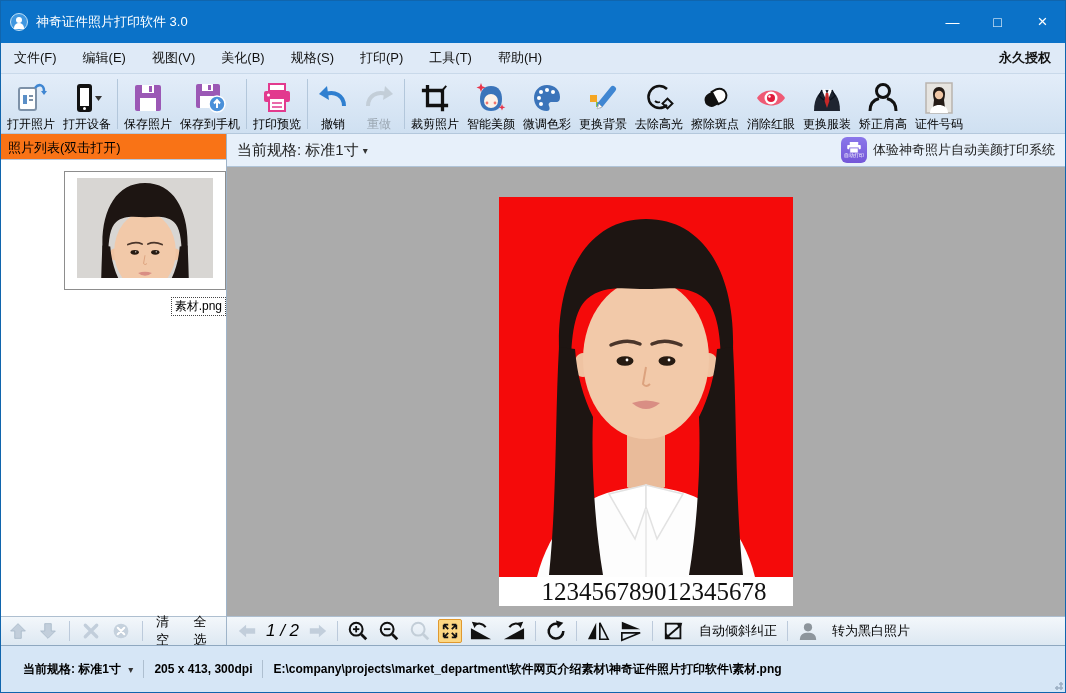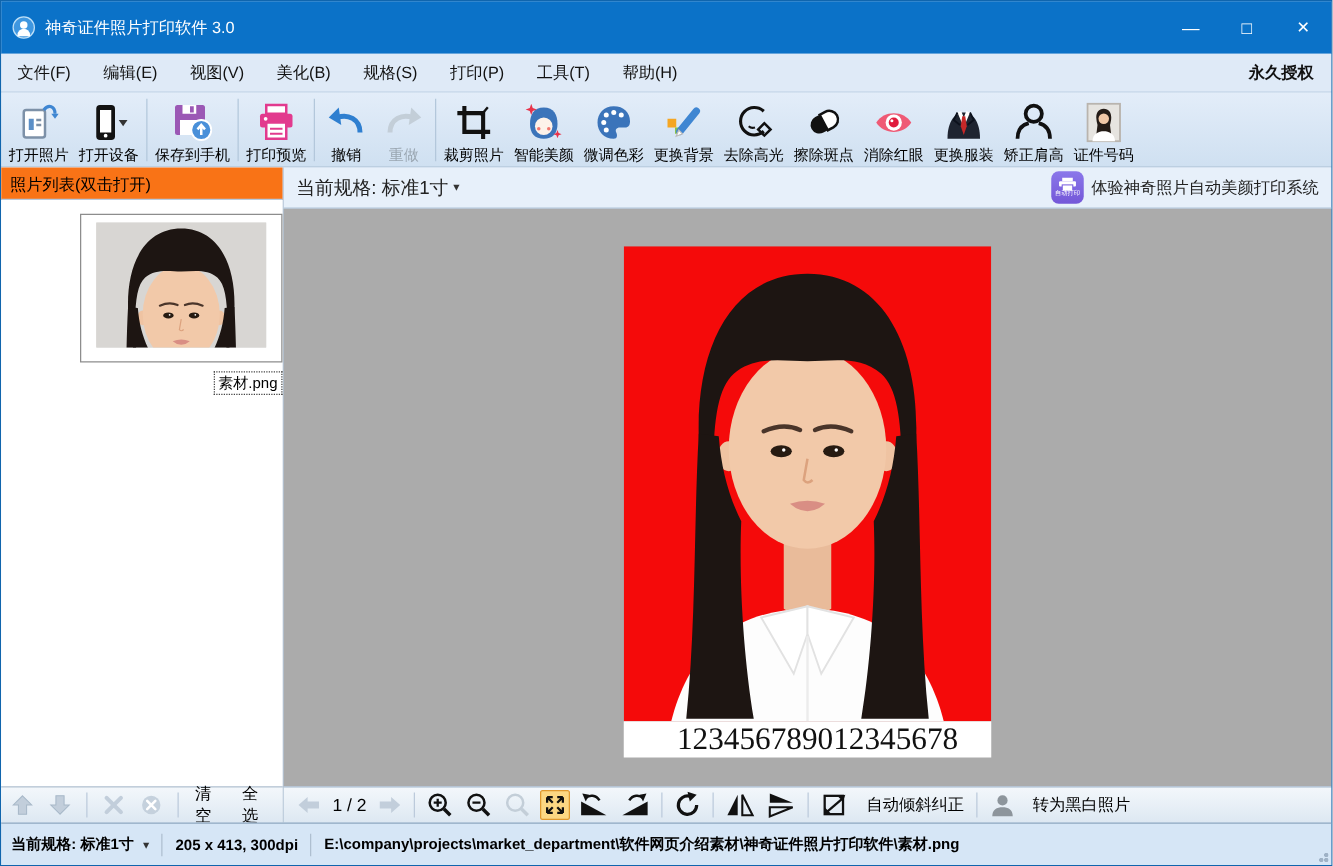--- a/index.html
+++ b/index.html
@@ -78,29 +78,29 @@
   .photo svg { display:block; }
   .id-strip { height:29px; background:#fff; display:flex; align-items:center;
     justify-content:center; font-family:"Liberation Serif","DejaVu Serif",serif;
     font-size:25px; color:#111;padding-left:16px; }
 
   .bottombar { height:29px; border-top:1px solid #aebfd0;
     background:linear-gradient(#f3f7fb,#dde8f2); display:flex; align-items:center;
     padding:0 8px; gap:5px; font-size:13px; color:#000; flex:0 0 auto; }
   .bb-sep { width:1px; height:20px; background:#bccadb; margin:0 2px; flex:0 0 auto; }
   .bb-btn { display:flex; align-items:center; justify-content:center; padding:0 2px; }
-  .page-ind { font-size:14px; padding:0 2px; }
+  .page-ind { font-size:17px; padding:0 2px;font-style:italic; }
   .fit-btn { width:24px; height:24px; background:#fcd783; border:1px solid #e0992f;
     border-radius:2px; display:flex; align-items:center; justify-content:center; }
   .bb-label-btn { display:flex; align-items:center; gap:14px; padding:0 3px; }
 
   
-  .statusbar { height:34px; background:#d6e6f6; border-top:1px solid #8fa8c0;
+  .statusbar { height:47px; background:#d6e6f6; border-top:1px solid #8fa8c0;
     display:flex; align-items:center; font-size:12px; font-weight:bold; color:#000;
-    padding:0 8px; gap:10px; flex:0 0 auto; position:relative; }
+    padding:0 22px; gap:10px; flex:0 0 auto; position:relative; }
   .st-sep { width:1px; height:18px; background:#aebfd0; flex:0 0 auto; }
   .st-path { font-weight:bold; white-space:nowrap; overflow:hidden; }
   .grip { position:absolute; right:2px; bottom:2px; width:12px; height:12px;
     background:
       radial-gradient(circle at 10px 10px, #9fb2c6 1.5px, transparent 2px),
       radial-gradient(circle at 6px 10px, #9fb2c6 1.5px, transparent 2px),
       radial-gradient(circle at 10px 6px, #9fb2c6 1.5px, transparent 2px); }
 </style>
 </head>
 <body>
@@ -178,20 +178,31 @@
             <rect x="9" y="6" width="9" height="18" fill="#fff"></rect>
             <circle cx="13.5" cy="26.5" r="1.5" fill="#fff"></circle>
             <polygon points="24,14 31,14 27.5,19" fill="#333"></polygon>
           </svg>
       </span>
       <span class="tb-label">打开设备</span>
     </div>
 
     <div class="tb-sep"></div>
 
+    <div class="tb-btn">
+      <span class="tb-icon">
+        <svg width="32" height="32" viewBox="0 0 32 32">
+            <rect x="3" y="3" width="26" height="26" rx="2" fill="#9b58b5"></rect>
+            <rect x="10" y="3" width="12" height="8" fill="#fff"></rect>
+            <rect x="17" y="4" width="3" height="6" fill="#9b58b5"></rect>
+            <rect x="8" y="16" width="16" height="13" fill="#fff"></rect>
+          </svg>
+      </span>
+      <span class="tb-label">保存照片</span>
+    </div>
 
     <div class="tb-btn">
       <span class="tb-icon">
         <svg width="32" height="32" viewBox="0 0 32 32">
             <rect x="2" y="2" width="24" height="24" rx="2" fill="#9b58b5"></rect>
             <rect x="8" y="2" width="11" height="7" fill="#fff"></rect>
             <rect x="14" y="3" width="3" height="5" fill="#9b58b5"></rect>
             <rect x="6" y="14" width="15" height="12" fill="#fff"></rect>
             <circle cx="23" cy="22" r="8" fill="#4a90d9" stroke="#fff" stroke-width="1.5"></circle>
             <path d="M23,26 L23,19 M20,21.5 L23,18 L26,21.5" stroke="#fff" stroke-width="2" fill="none"></path>

